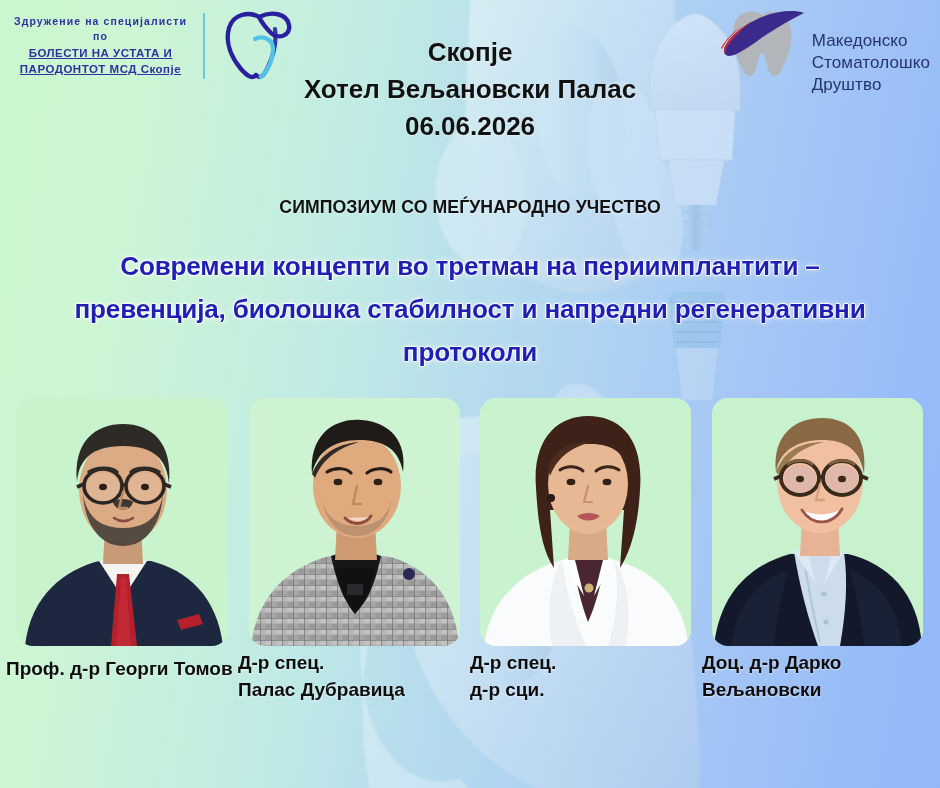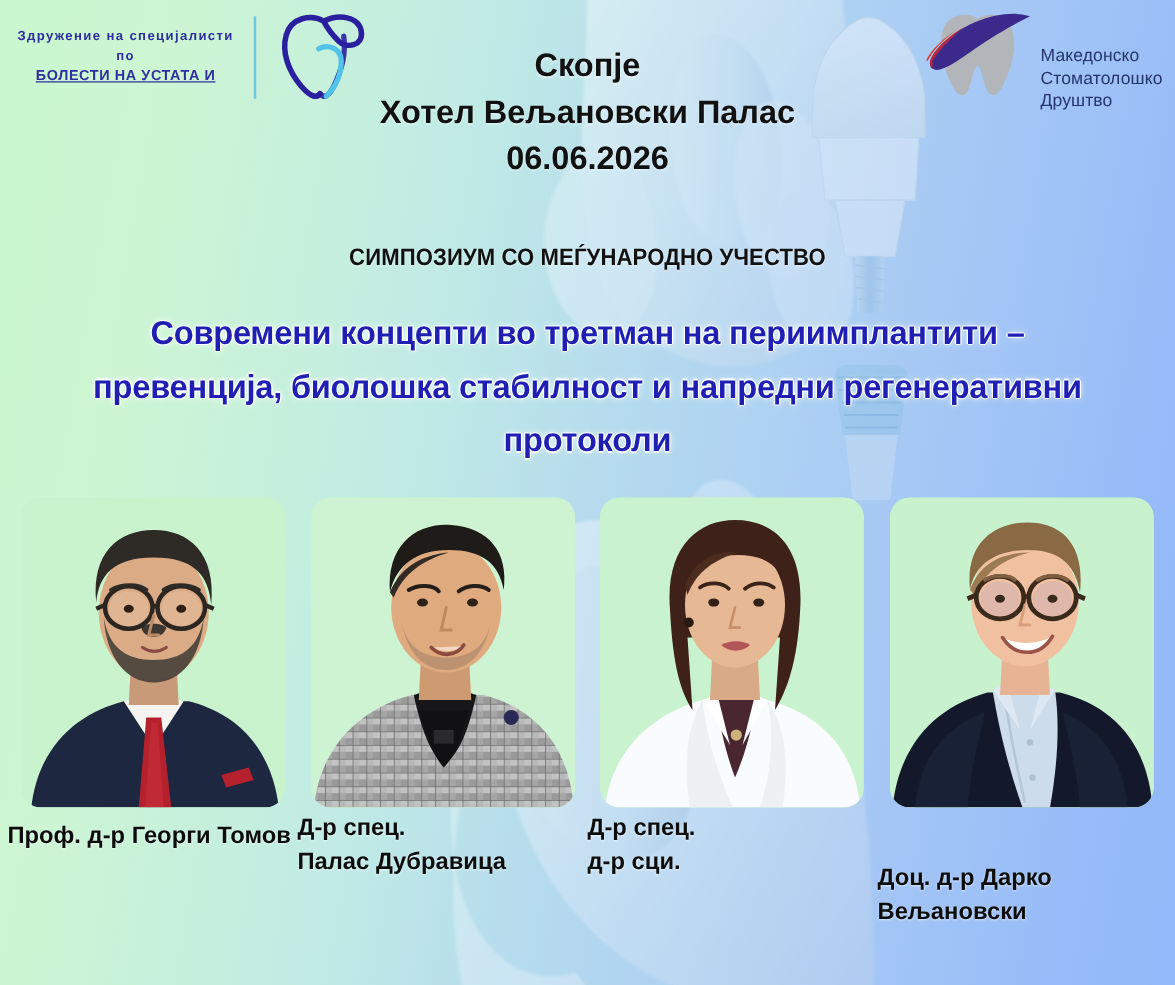--- a/index.html
+++ b/index.html
@@ -51,21 +51,21 @@
   #logo-tooth { flex:none; }
 
   
   #logo-right {
     position:absolute; right:10px; top:4px;
     display:flex; align-items:center; gap:4px;
     height:82px;
   }
   #logo-right-text {
     color:#25356b;
-    font-size:14px;
+    font-size:17px;
     line-height:1.28;
     font-weight:400;
     letter-spacing:.1px;
     margin-top:36px;
   }
 
   
   #header {
     position:absolute; left:0; top:34px; width:940px;
     text-align:center;
@@ -126,21 +126,21 @@
   }
   .speaker-name {
     width:236px;
     color:#0d0d0d;
     font-size:19px;
     font-weight:bold;
     line-height:1.42;
     text-shadow:0 1px 2px rgba(255,255,255,.6);
   }
   .speaker-name.n1 { padding-top:6px; }
-  .speaker-name.n4 { padding-top:0px;margin-top:40px; }
+  .speaker-name.n4 { padding-top:0px; }
 </style>
 </head>
 <body>
 
 <div id="poster">
 
   <svg id="bg-photo" viewBox="0 0 940 788" preserveAspectRatio="xMidYMid slice">
     <defs>
       <linearGradient id="gloveG" x1="0" y1="0" x2="1" y2="1">
         <stop offset="0%" stop-color="#ffffff"></stop>
@@ -220,20 +220,21 @@
         <line x1="676" y1="342" x2="718" y2="342"></line>
       </g>
       <path d="M676 348 L718 348 L712 400 L682 400 Z" fill="#cfe3f3" opacity=".9"></path>
     </g>
   </svg>
 
   <div id="logo-left">
     <div id="logo-left-text">
       <div class="l1">Здружение на специјалисти по</div>
       <div class="l2">БОЛЕСТИ НА УСТАТА И</div>
+      <div class="l3">ПАРОДОНТОТ МСД Скопје</div>
     </div>
     <div id="logo-divider"></div>
     <svg id="logo-tooth" width="82" height="74" viewBox="0 0 82 74">
       <path d="M44 8 C56 2 72 4 74 16 C76 28 62 30 56 24 C50 18 46 12 44 8 Z
                M44 8 C34 2 18 5 14 19 C10 33 16 48 26 60 C33 68 38 70 41 66" fill="none" stroke="#2a1f9e" stroke-width="4.4" stroke-linecap="round"></path>
       <path d="M41 66 C44 70 48 68 52 60 C58 48 62 34 60 20" fill="none" stroke="#2a1f9e" stroke-width="4.2" stroke-linecap="round" opacity=".9"></path>
       <path d="M40 30 C48 26 58 30 58 40 C58 52 52 62 46 68" fill="none" stroke="#4fc3e8" stroke-width="4.2" stroke-linecap="round"></path>
     </svg>
   </div>
 

